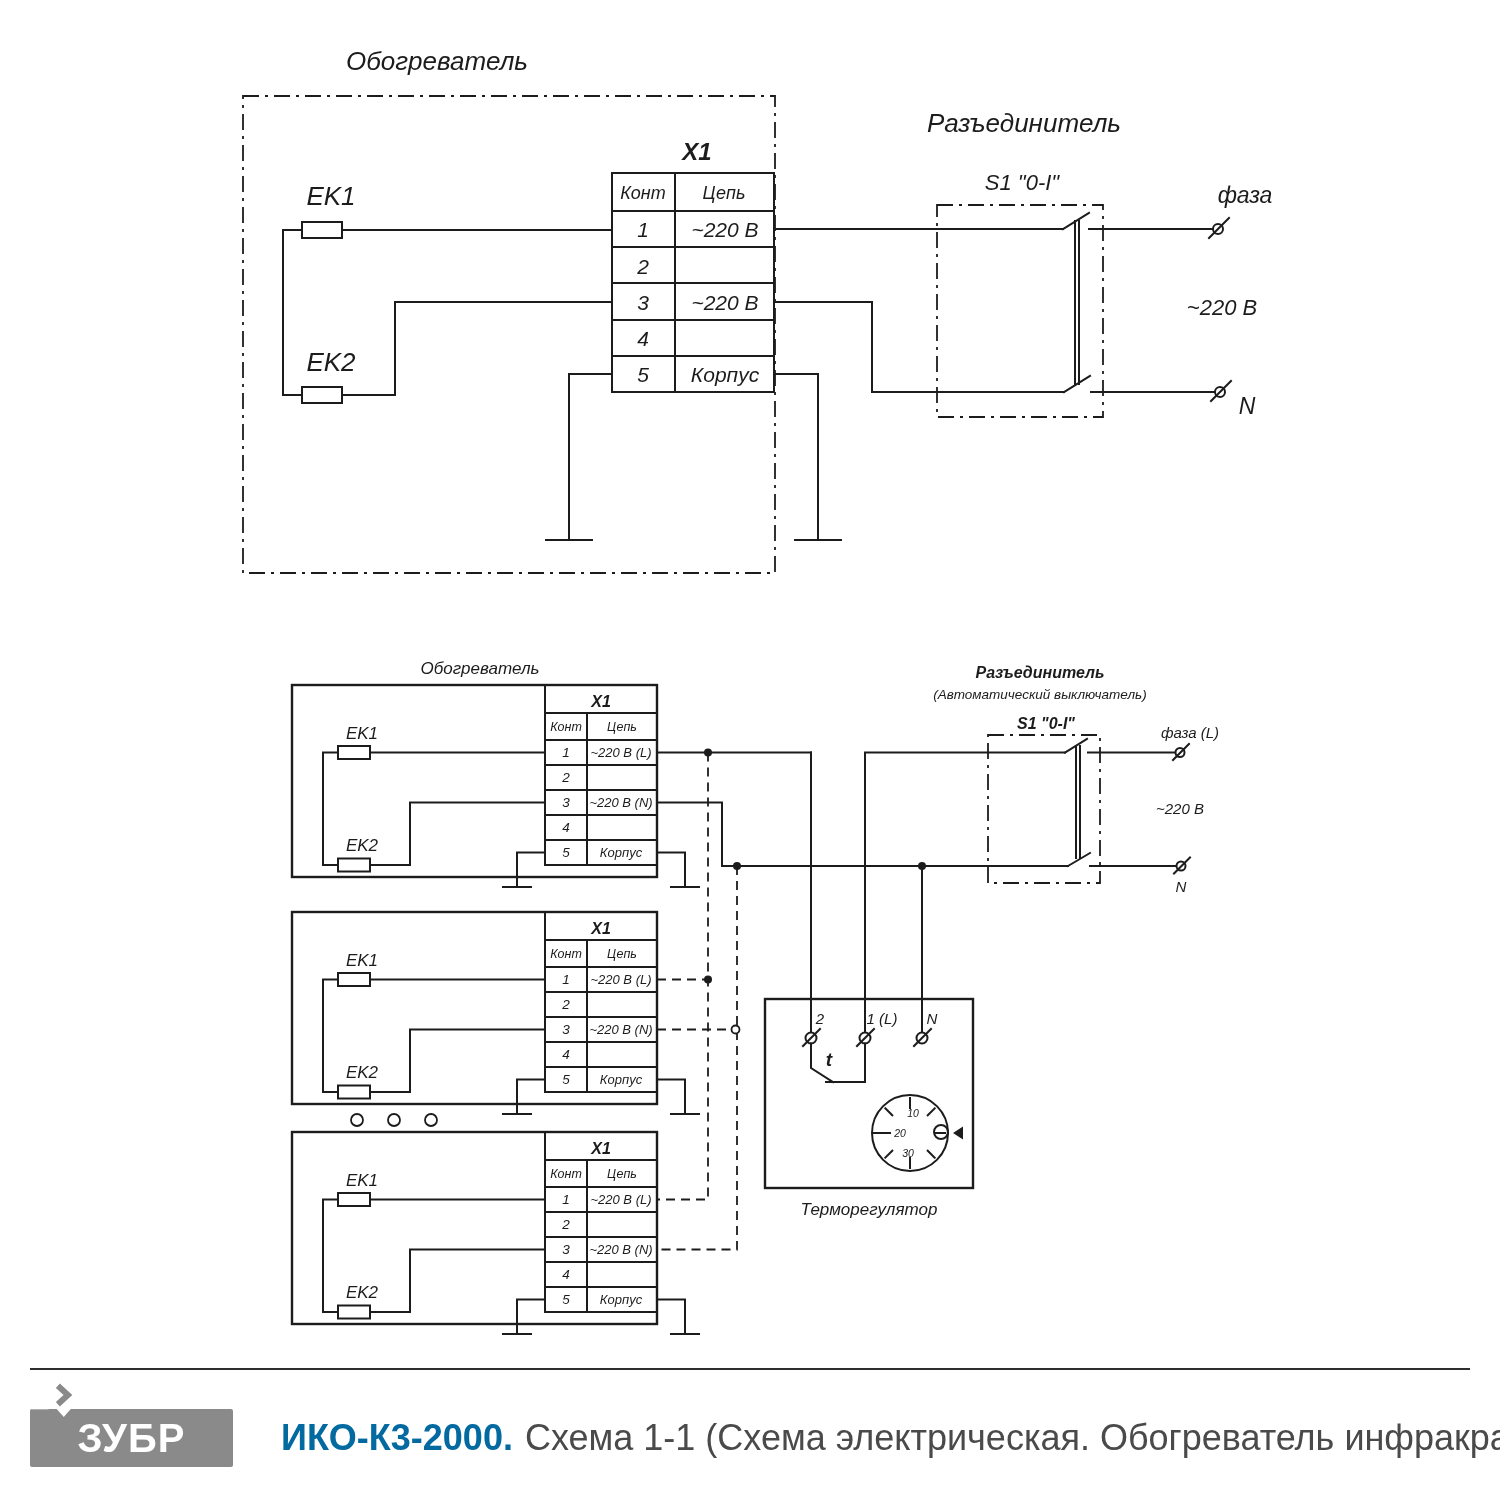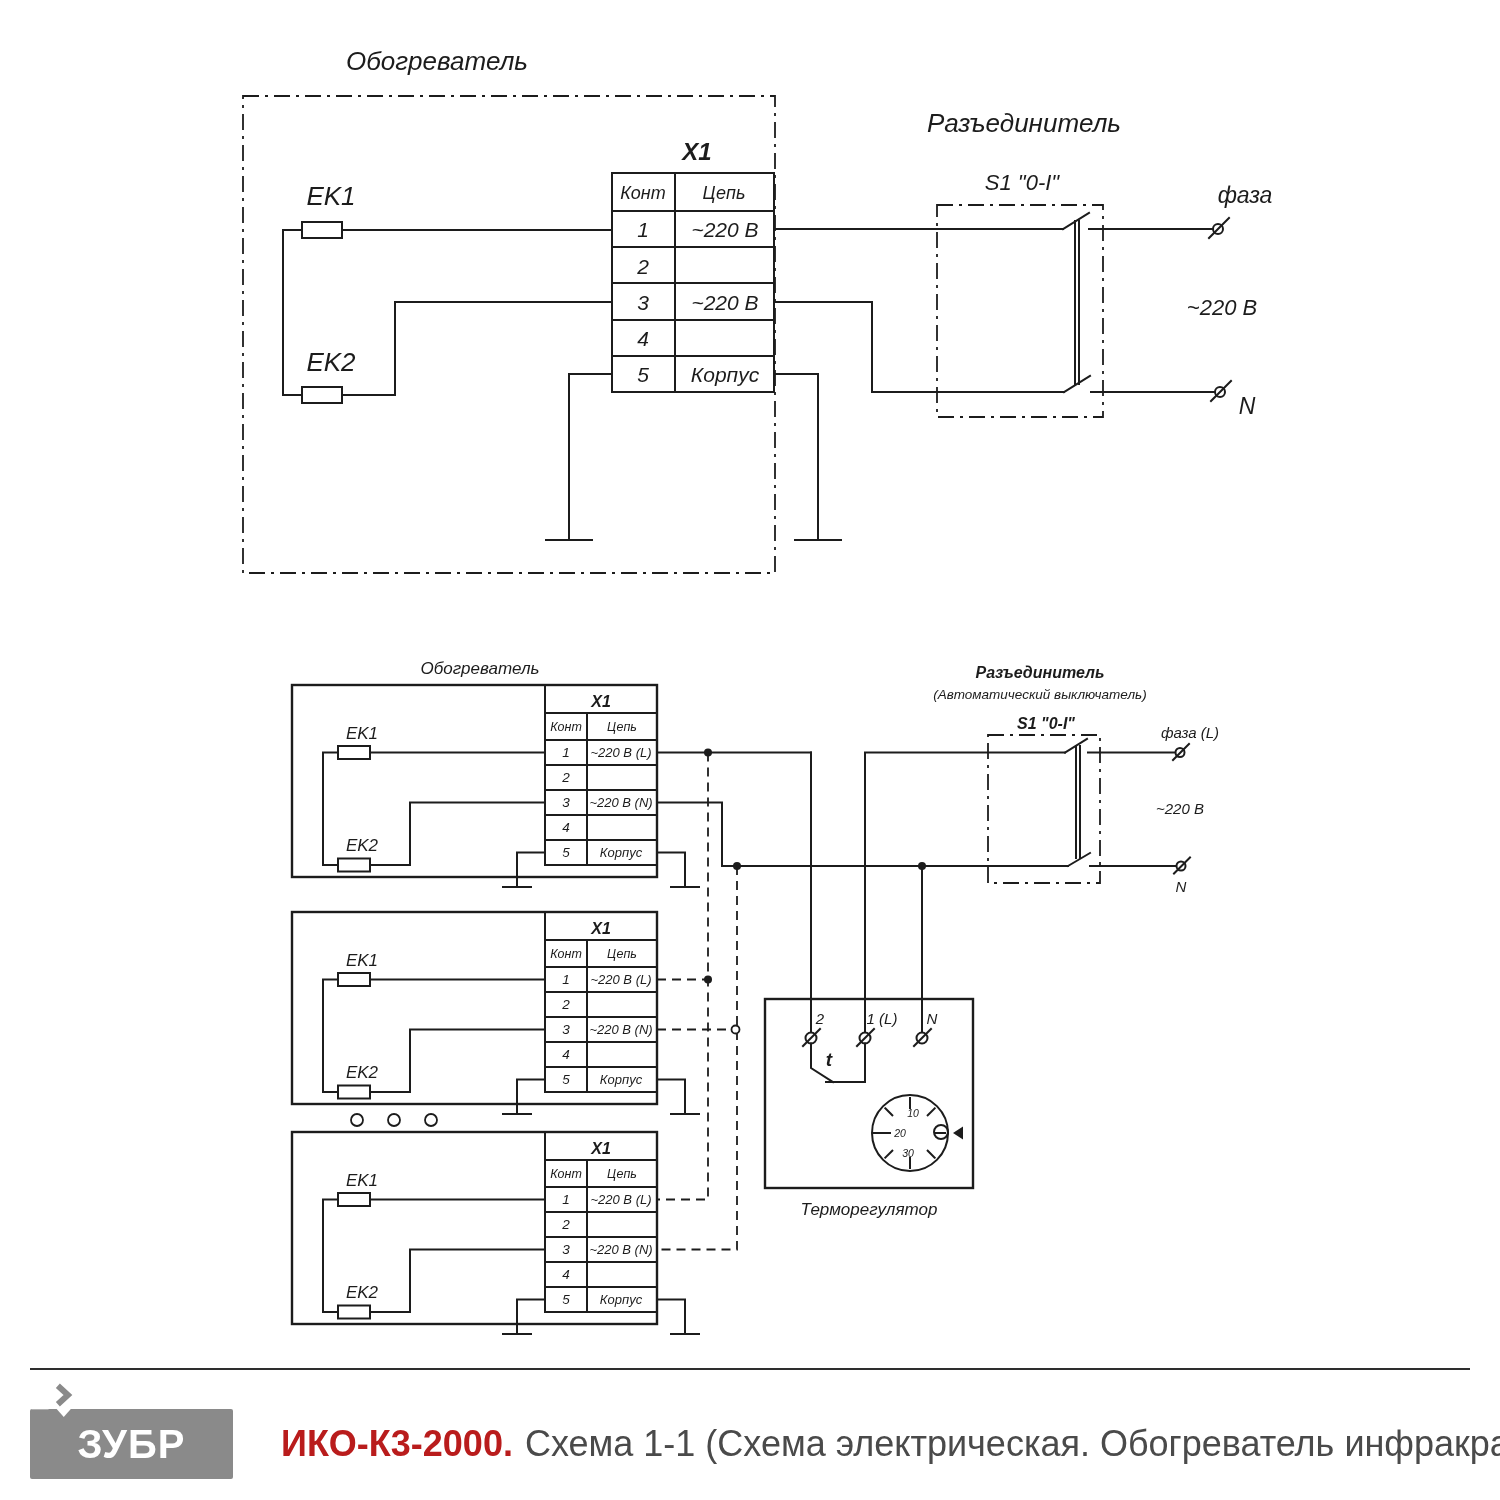--- a/index.html
+++ b/index.html
@@ -13,25 +13,25 @@
   .txt{font-family:"Liberation Sans",sans-serif;font-style:italic;fill:#1c1c1c;}
   .mid{text-anchor:middle;}
   .cen{dominant-baseline:central;}
   .b{font-weight:700;}
   .dot{fill:#1c1c1c;stroke:none;}
   .opn{fill:#ffffff;stroke:#1c1c1c;stroke-width:1.8;}
   .term{fill:#ffffff;stroke:#1c1c1c;stroke-width:2;}
   
   .footer{position:absolute;left:30px;top:1368px;width:1440px;border-top:2px solid #2e2e2e;}
   .footer-row{margin-top:39px;display:flex;align-items:center;}
-  .logo{width:203px;height:70px;background:#8a8a8a;border-radius:2px;
+  .logo{width:203px;height:58px;background:#8a8a8a;border-radius:2px;
         display:flex;align-items:center;justify-content:center;gap:9px;flex:none;}
   .logo-brand{color:#ffffff;font-weight:700;font-size:40px;letter-spacing:1px;line-height:1;}
   .title-line{margin-left:48px;font-size:36px;white-space:nowrap;}
-  .model{font-weight:700;color:#b91c1c;margin-top:28px;}
+  .model{font-weight:700;color:#0369a1;margin-top:28px;}
   .desc{color:#4a4a4a;margin-left:12px;font-weight:400;}
 </style>
 </head>
 <body>
 
 <div id="stage">
 <svg width="1500" height="1500" viewBox="0 0 1500 1500">
 
   <g>
     <rect x="243" y="96" width="532" height="477" class="dashdot"></rect>

